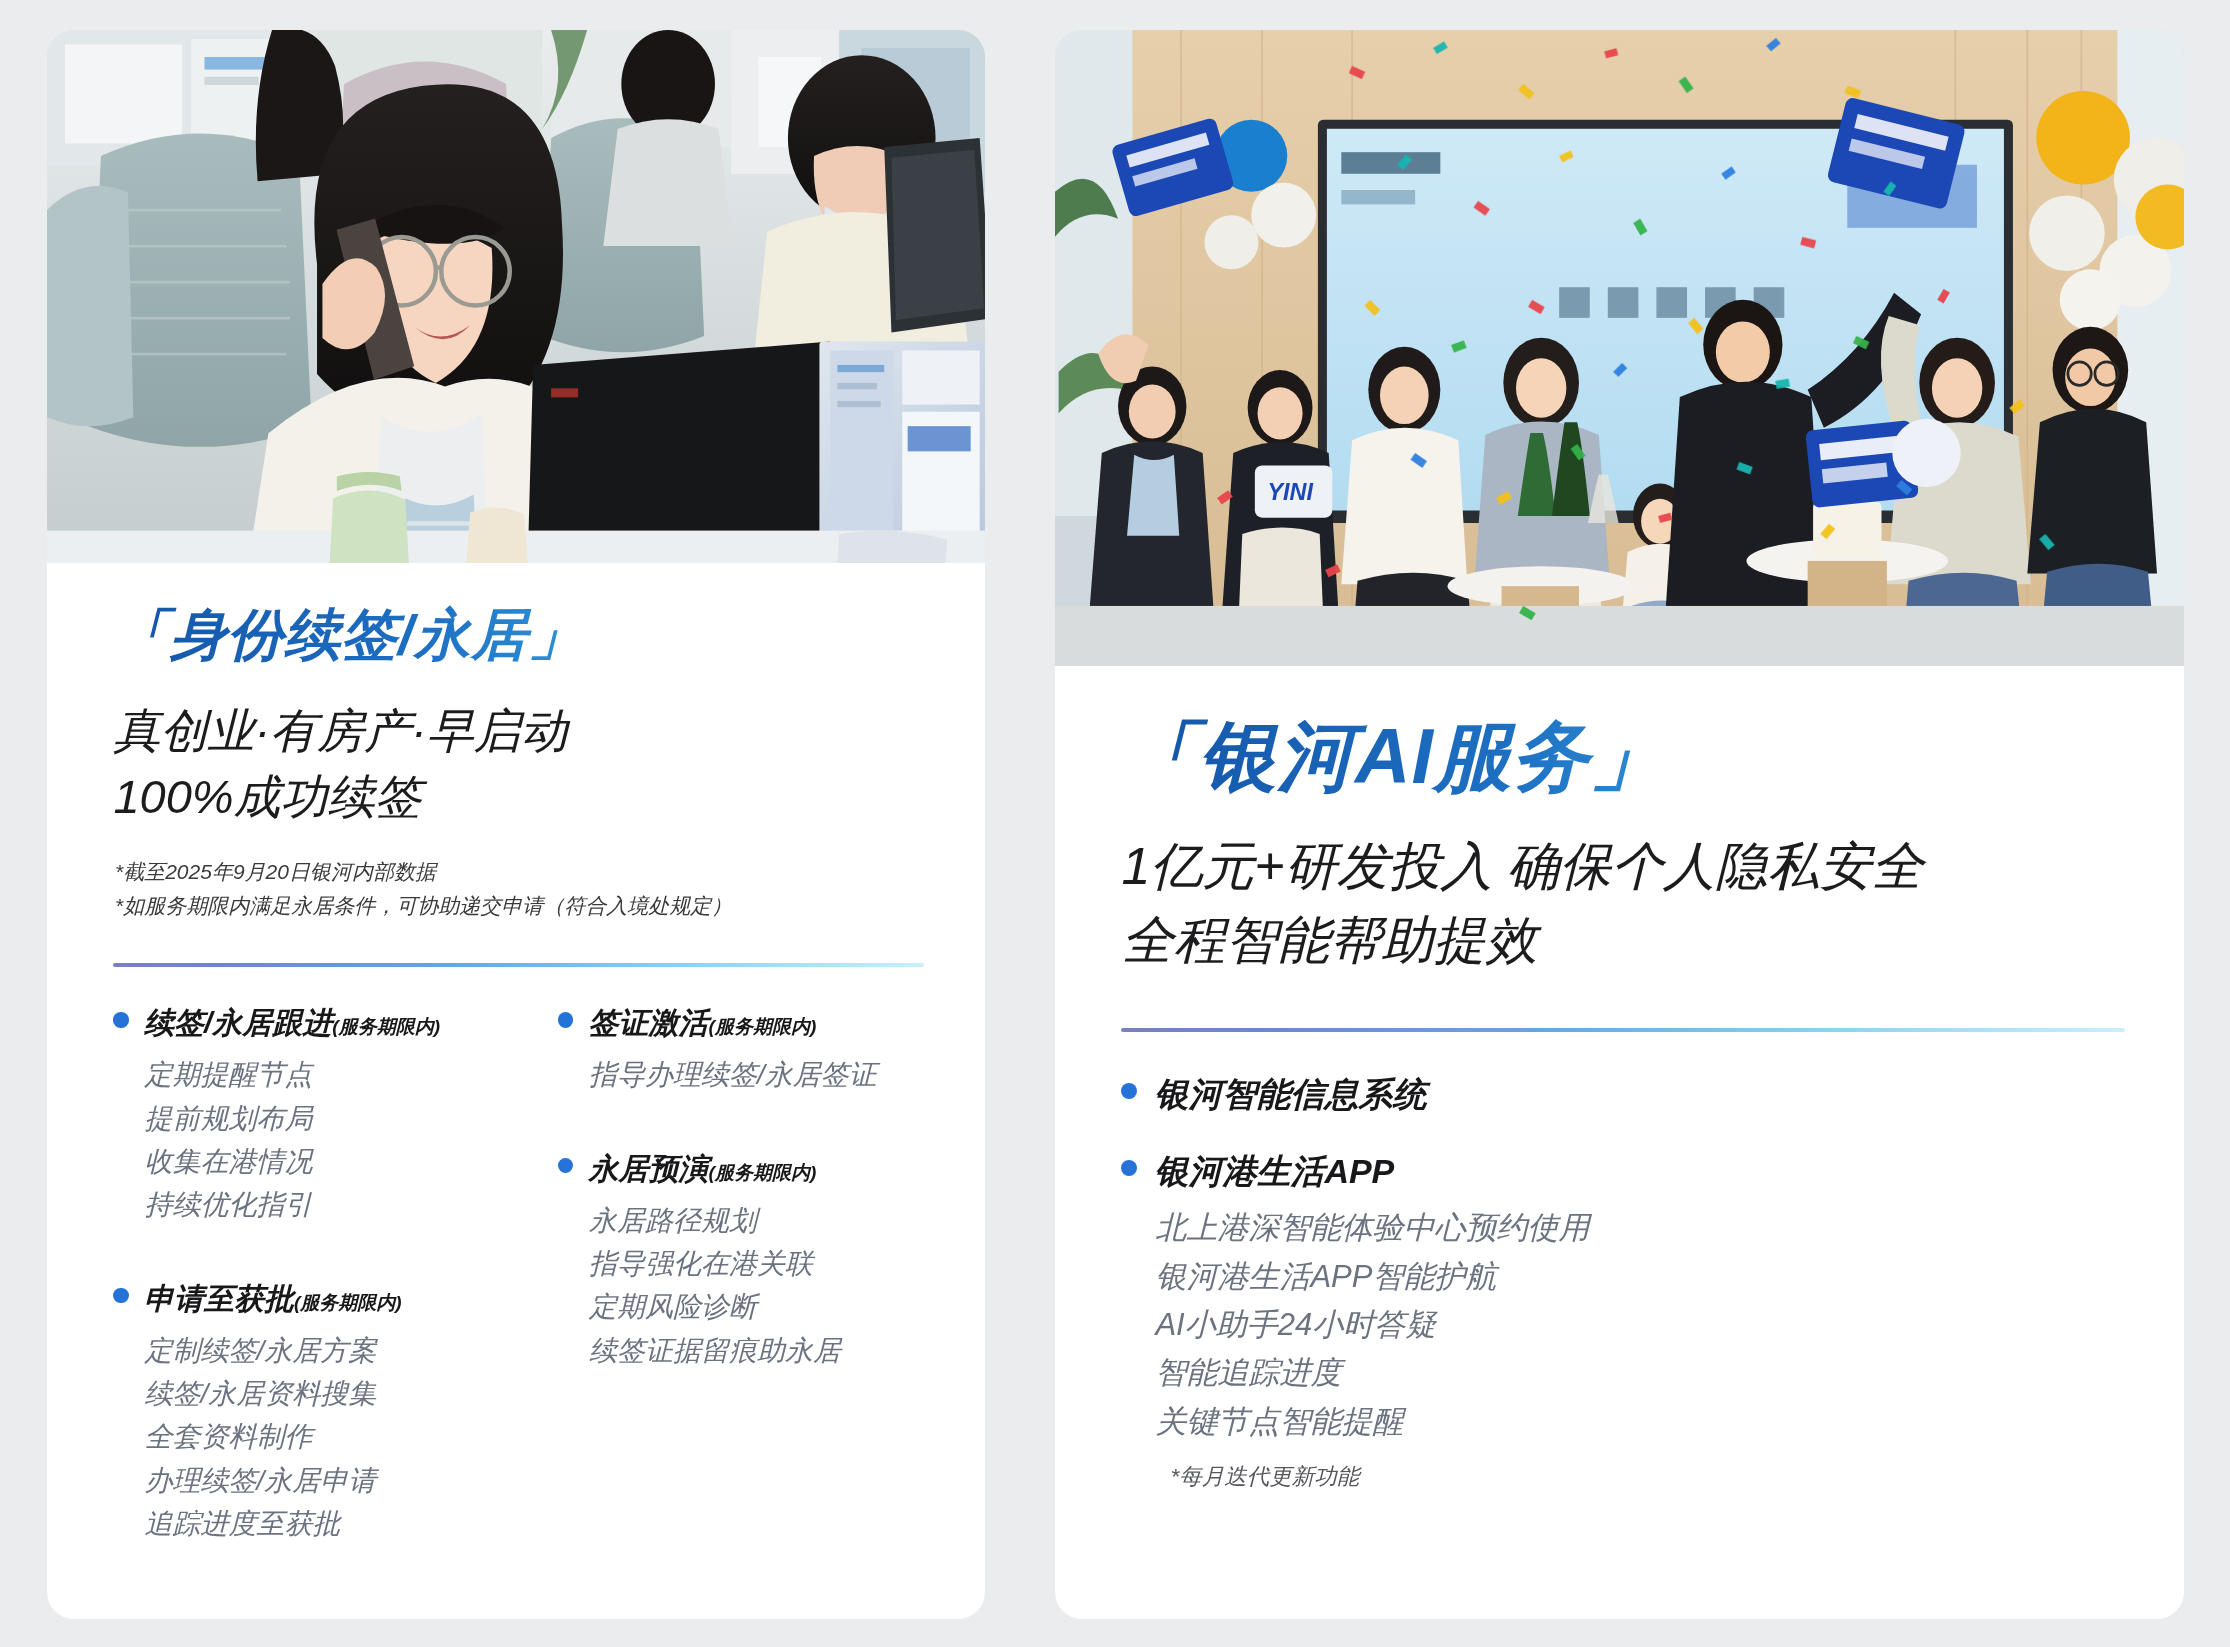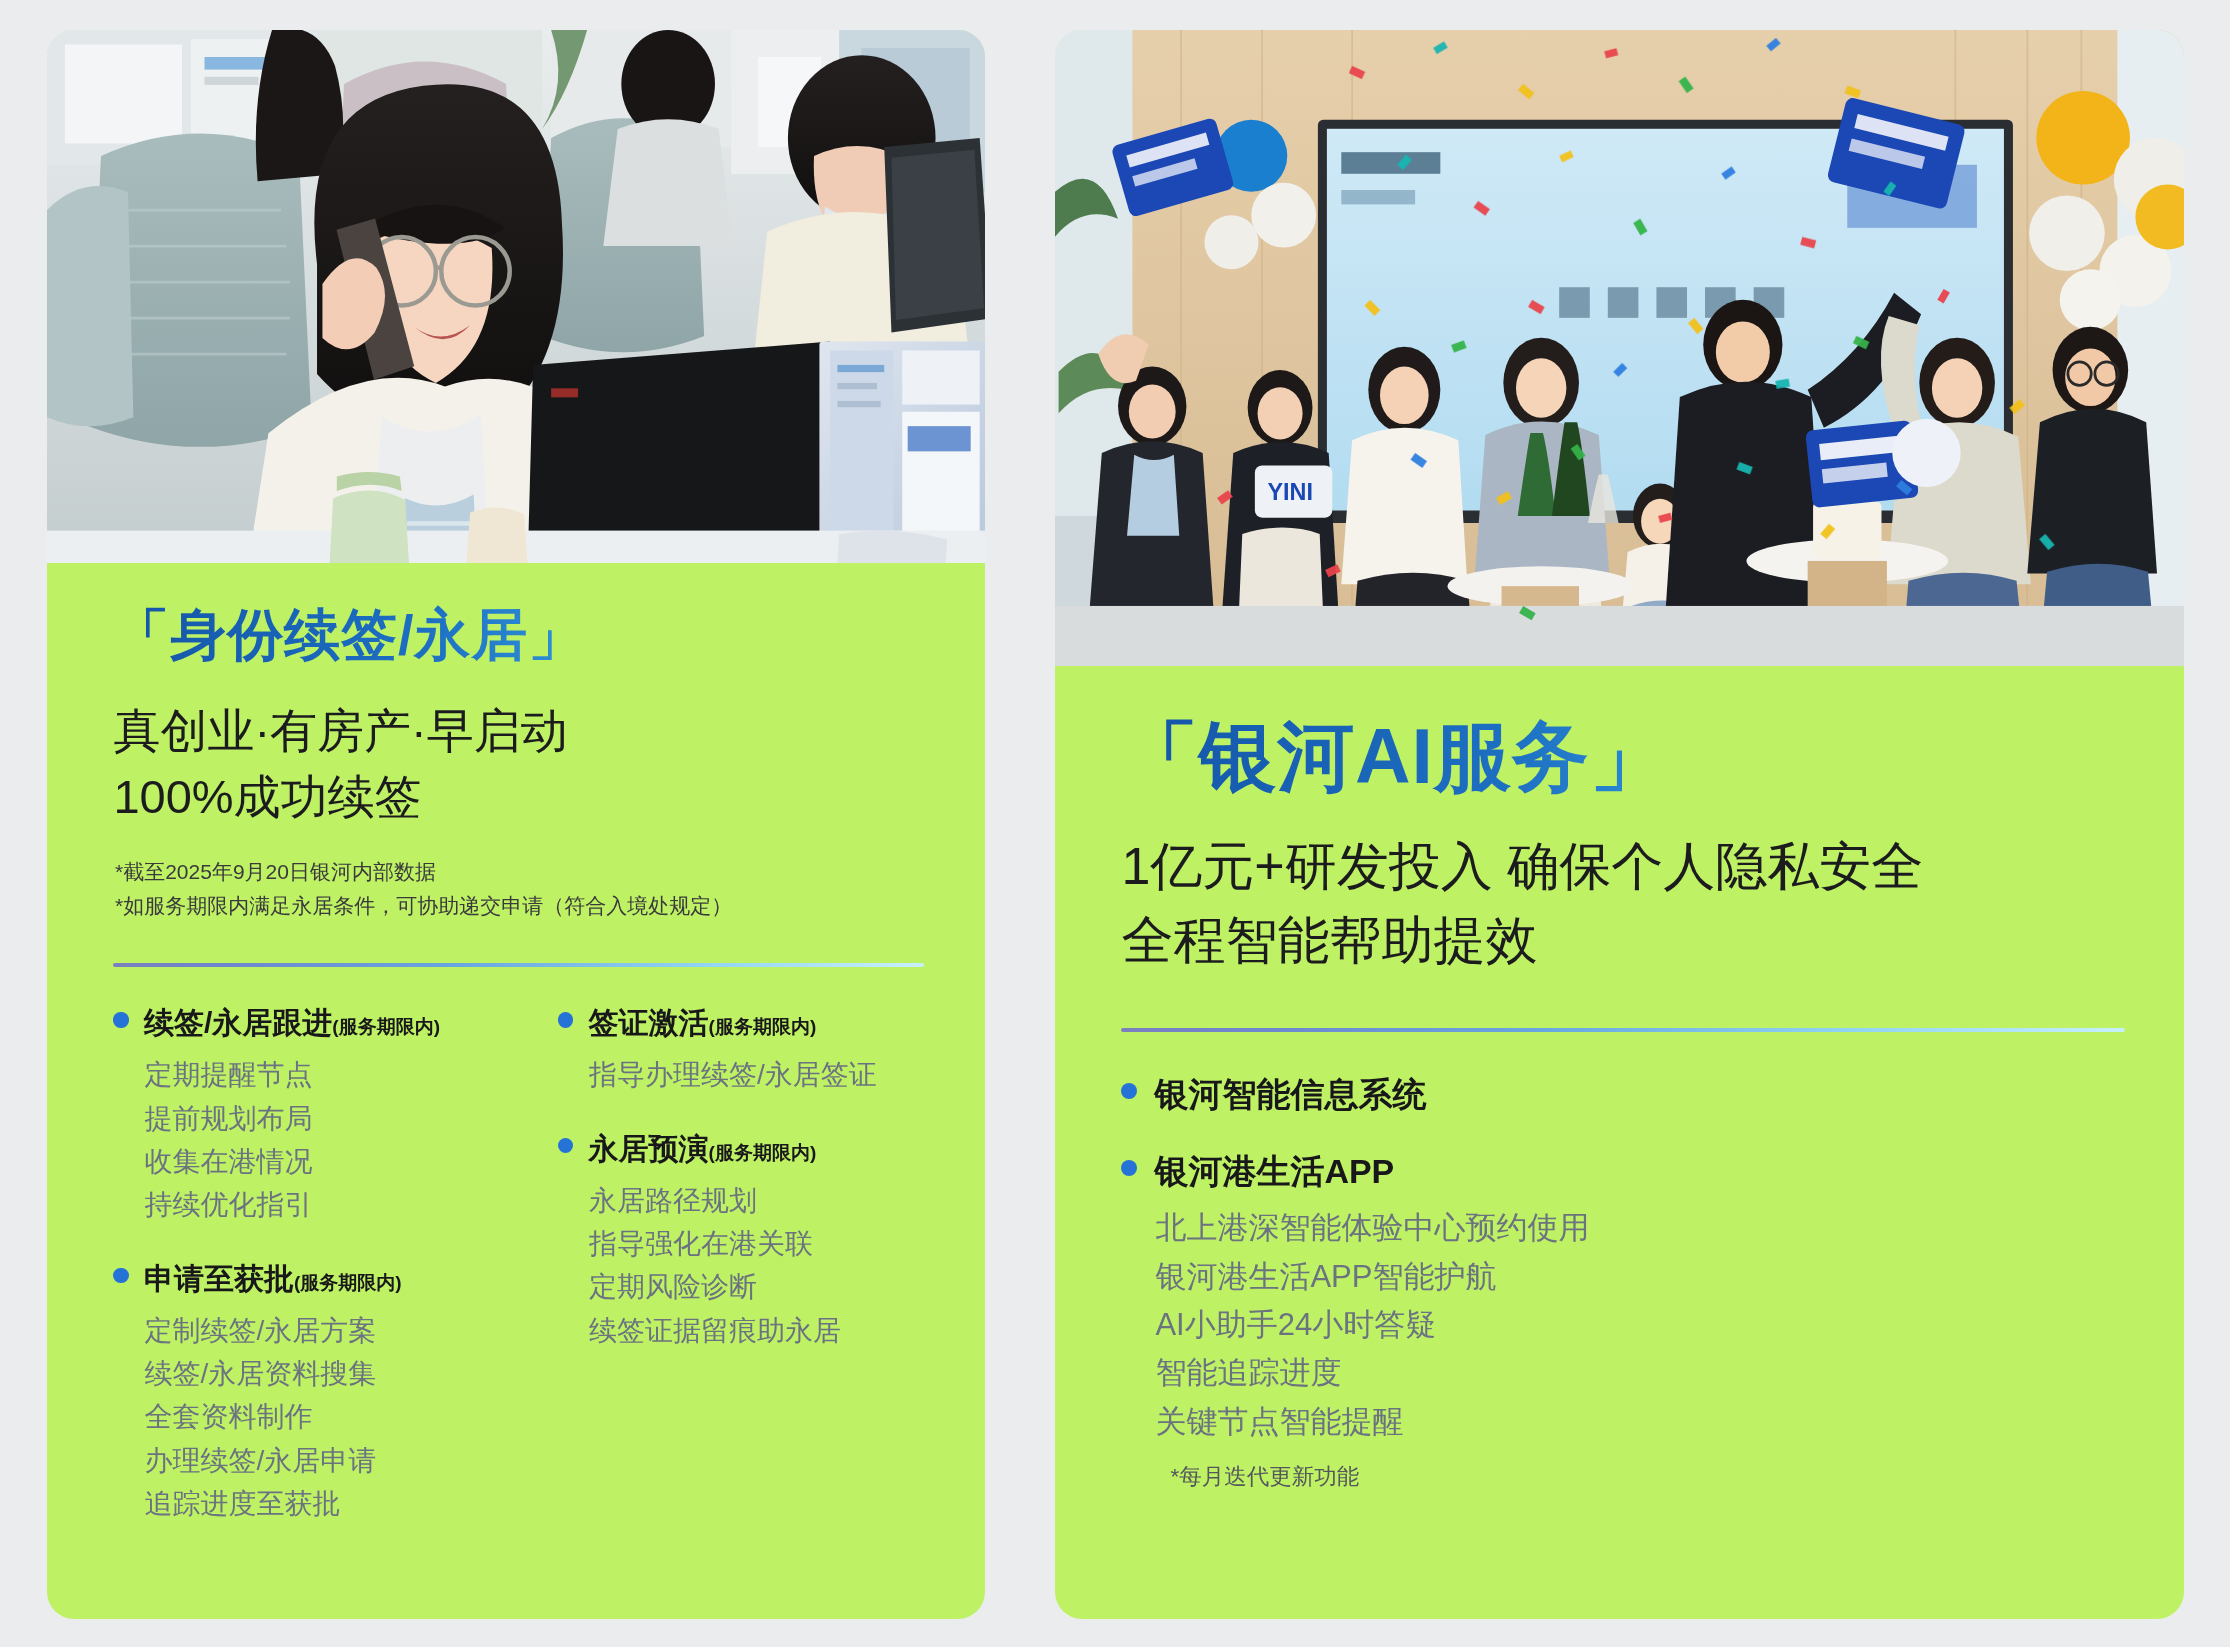--- a/index.html
+++ b/index.html
@@ -7,23 +7,24 @@
     width:2230px;height:1647px;
     background:#ebecee;
     font-family:"Liberation Sans","DejaVu Sans",sans-serif;
     overflow:hidden;
   }
   .page{position:relative;width:2230px;height:1647px;}
 
   
   .card{
     position:absolute;
-    background:#bef264;
+    background:#ffffff;
     border-radius:27px;
     overflow:hidden;
+    font-style:italic;
   }
   #card-left  { left:47px;  top:30px; width:938px; height:1589px; }
   #card-right { left:1055px;top:30px; width:1129px; height:1589px; }
 
   .hero{position:relative;width:100%;overflow:hidden;background:#cdd6d8;}
   #hero-left  { height:533px; }
   #hero-right { height:636px; }
   .hero-svg{display:block;width:100%;height:100%;}
 
   .body{padding:0 52px;box-sizing:border-box;}
@@ -70,21 +71,21 @@
     background:linear-gradient(90deg,#7b7fc0 0%,#6e86cf 14%,#68a6e0 42%,#8fd3f3 72%,#c8f0fb 100%);
   }
   #divider-right{ margin:50px 7.2px 40px 14.4px; }
 
   
   .cols{display:flex;gap:21.6px;margin-left:14.4px;}
   .col{flex:0 0 auto;}
   #col-left-1{width:423px;}
   #col-left-2{width:423px;}
 
-  .group{margin-bottom:32px;}
+  .group{margin-bottom:52px;}
   .group:last-child{margin-bottom:0;}
 
   .group-head{
     display:flex;
     align-items:baseline;
     margin-bottom:9px;
   }
   .dot{
     flex:0 0 auto;
     width:15.3px;height:15.3px;border-radius:50%;

